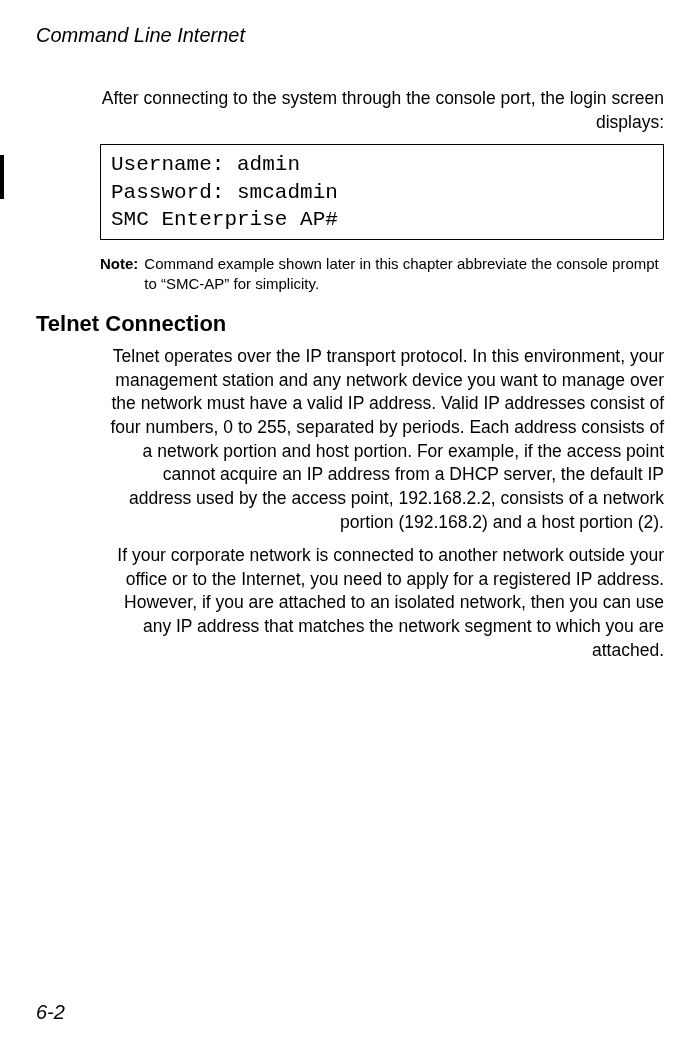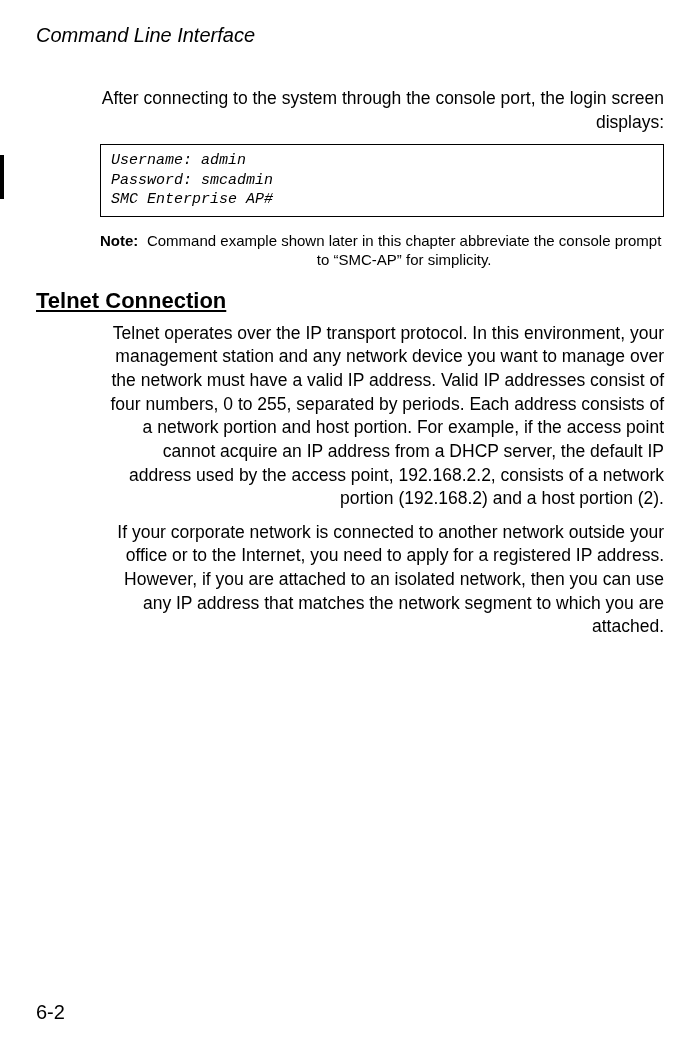--- a/index.html
+++ b/index.html
@@ -39,66 +39,64 @@
     margin-right: 0;
     margin-bottom: 10px;
     text-align: right;
   }
   .code-box {
     border: 1px solid #000;
     margin-left: 64px;
     margin-right: 0;
     padding: 6px 10px;
     font-family: "Courier New", monospace;
-    font-size: 15px;
+    font-size: 21px;
     line-height: 1.3;
     white-space: pre;
     margin-bottom: 14px;
     margin-top: 6px;
-    font-style: italic;
   }
   .note {
     font-size: 15px;
     margin-left: 64px;
     margin-bottom: 18px;
     line-height: 1.3;
   }
   .note-label {
     font-weight: bold;
   }
   .note-wrap {
     display: flex;
-    text-align: center;
   }
   .note-wrap .note-label {
     flex: 0 0 auto;
     padding-right: 6px;
   }
   .note-wrap .note-text-block {
     flex: 1;
   }
   .section-heading {
     font-size: 22px;
     font-weight: bold;
     margin-left: 0;
     margin-bottom: 8px;
-    text-decoration: underline;
   }
   .page-number {
     position: absolute;
     bottom: 28px;
     left: 36px;
     font-size: 20px;
+    font-style: italic;
   }
 </style>
 </head>
 <body>
 
 <div class="page">
-  <div class="header-title">Command Line Interface</div>
+  <div class="header-title">Command Line Internet</div>
 
   <div class="change-bar"></div>
 
   <div class="body-text">After connecting to the system through the console port, the login screen displays:</div>
 
   <div class="code-box">Username: admin
 Password: smcadmin
 SMC Enterprise AP#</div>
 
   <div class="note">

